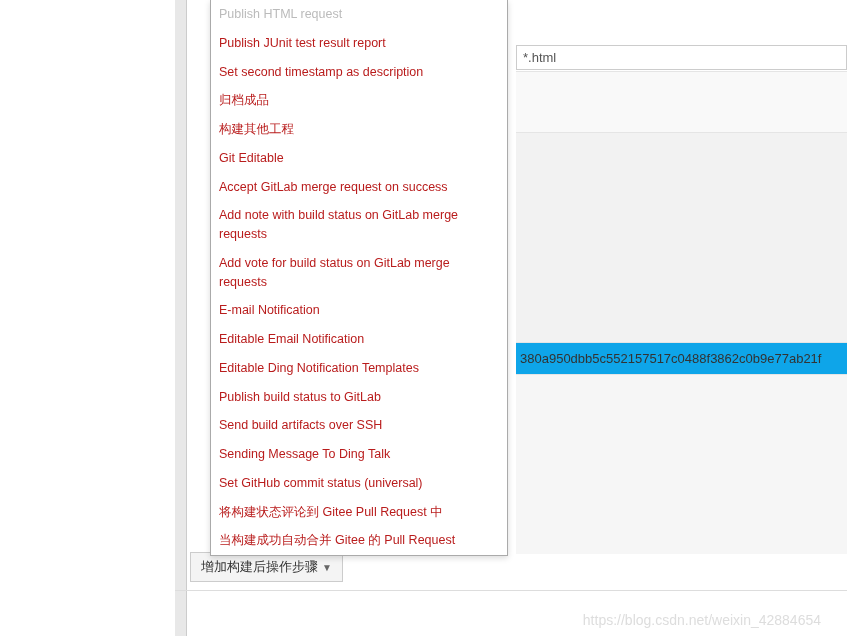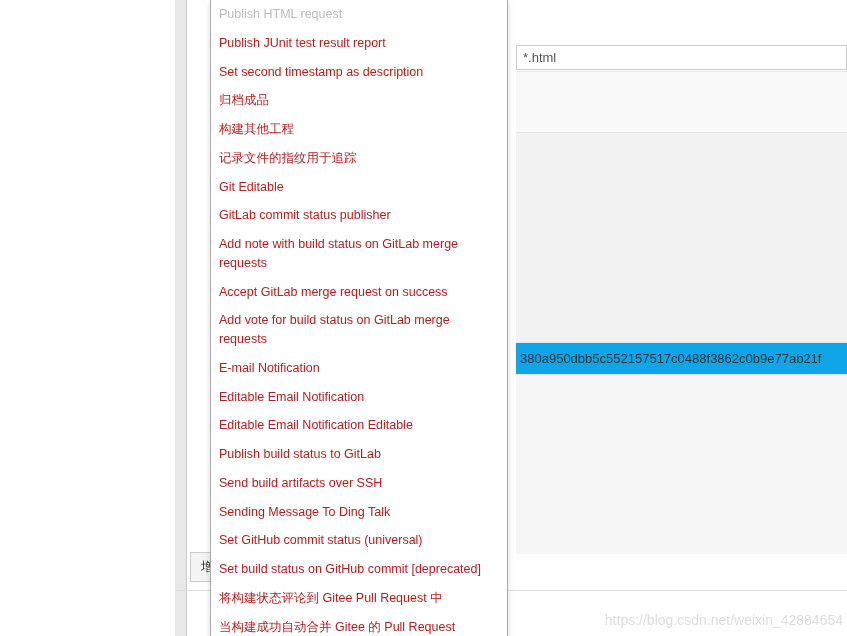--- a/index.html
+++ b/index.html
@@ -101,21 +101,21 @@
     }
     .bottom-divider {
       position: absolute;
       left: 175px;
       right: 0;
       top: 590px;
       border-top: 1px solid #ddd;
     }
     .watermark {
       position: absolute;
-      right: 4px;
+      right: 26px;
       bottom: 8px;
       color: #ddd;
       font-size: 14px;
       font-family: Arial;
     }
   </style>
 </head>
 <body>
 
 <div class="left-gutter"></div>
@@ -131,34 +131,31 @@
   </div>
   <div class="striped-bg" style="height:180px;background:#f6f6f6;"></div>
 </div>
 
 <div class="dropdown-menu">
   <div class="dropdown-item disabled">Publish HTML request</div>
   <div class="dropdown-item">Publish JUnit test result report</div>
   <div class="dropdown-item">Set second timestamp as description</div>
   <div class="dropdown-item">归档成品</div>
   <div class="dropdown-item">构建其他工程</div>
-  <div class="dropdown-item">记录文件的指纹用于追踪</div>
   <div class="dropdown-item">Git Editable</div>
-  <div class="dropdown-item">GitLab commit status publisher</div>
+  <div class="dropdown-item">Accept GitLab merge request on success</div>
   <div class="dropdown-item">Add note with build status on GitLab merge requests</div>
-  <div class="dropdown-item">Accept GitLab merge request on success</div>
   <div class="dropdown-item">Add vote for build status on GitLab merge requests</div>
   <div class="dropdown-item">E-mail Notification</div>
   <div class="dropdown-item">Editable Email Notification</div>
-  <div class="dropdown-item">Editable Email Notification Editable</div>
+  <div class="dropdown-item">Editable Ding Notification Templates</div>
   <div class="dropdown-item">Publish build status to GitLab</div>
   <div class="dropdown-item">Send build artifacts over SSH</div>
   <div class="dropdown-item">Sending Message To Ding Talk</div>
   <div class="dropdown-item">Set GitHub commit status (universal)</div>
-  <div class="dropdown-item">Set build status on GitHub commit [deprecated]</div>
   <div class="dropdown-item">将构建状态评论到 Gitee Pull Request 中</div>
   <div class="dropdown-item">当构建成功自动合并 Gitee 的 Pull Request</div>
 
 </div>
 
 <button class="add-step-btn">
   <span>增加构建后操作步骤</span>
   <span class="arrow">▼</span>
 </button>
 

